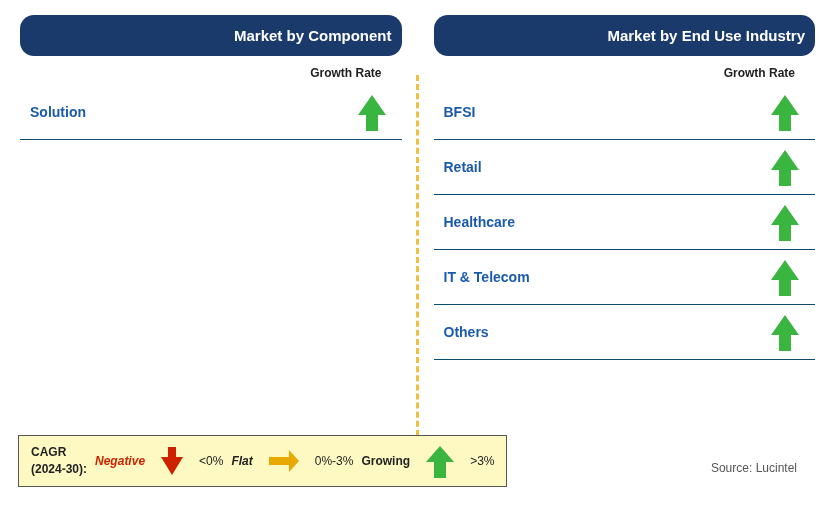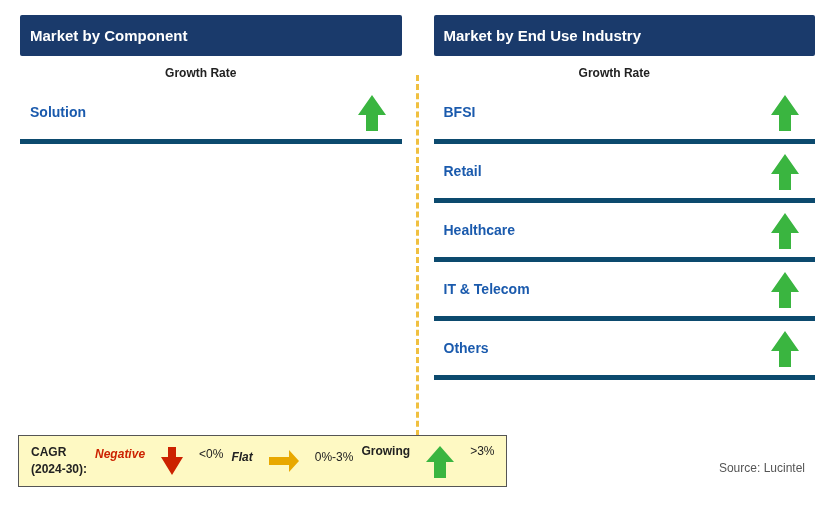--- a/index.html
+++ b/index.html
@@ -54,45 +54,45 @@
     .dashed-line {
       width: 0;
       border-left: 3px dashed #f0c040;
       height: 370px;
     }
 
     
     .panel-header {
       background: #1a3a6b;
       color: #ffffff;
-      text-align: left;
+      text-align: right;
       font-weight: bold;
       font-size: 15px;
       padding: 12px 10px;
-      border-radius: 2px;
+      border-radius: 14px;
       margin-bottom: 10px;
     }
 
     
     .growth-rate-label {
-      text-align: center;
+      text-align: right;
       font-weight: bold;
       font-size: 12px;
       color: #222;
       padding-right: 20px;
       margin-bottom: 5px;
     }
 
     
     .item-row {
       display: flex;
       align-items: center;
       justify-content: space-between;
       padding: 8px 0 8px 10px;
-      border-bottom: 5px solid #0c4a6e;
+      border-bottom: 1px solid #0c4a6e;
     }
 
     .item-label {
       font-weight: bold;
       color: #1a5aad;
       font-size: 14px;
     }
 
     .arrow-cell {
       width: 60px;
@@ -110,20 +110,21 @@
       padding: 8px 12px;
       display: flex;
       align-items: center;
       gap: 8px;
       background: #fef9c3;
       font-size: 12px;
     }
 
     .legend-item {
       display: flex;
+      align-items: center;
       gap: 16px;
     }
 
     .legend-negative {
       font-style: italic;
       font-weight: bold;
       color: #cc2200;
       font-size: 12px;
     }
 
@@ -137,21 +138,21 @@
     .legend-growing {
       font-weight: bold;
       color: #222;
       font-size: 12px;
     }
 
     
     .source-text {
       position: absolute;
       bottom: 30px;
-      right: 30px;
+      right: 38px;
       font-size: 12px;
       color: #555;
     }
   </style>
 </head>
 <body>
 
 <div class="main-container">
 
   <div class="left-panel">

